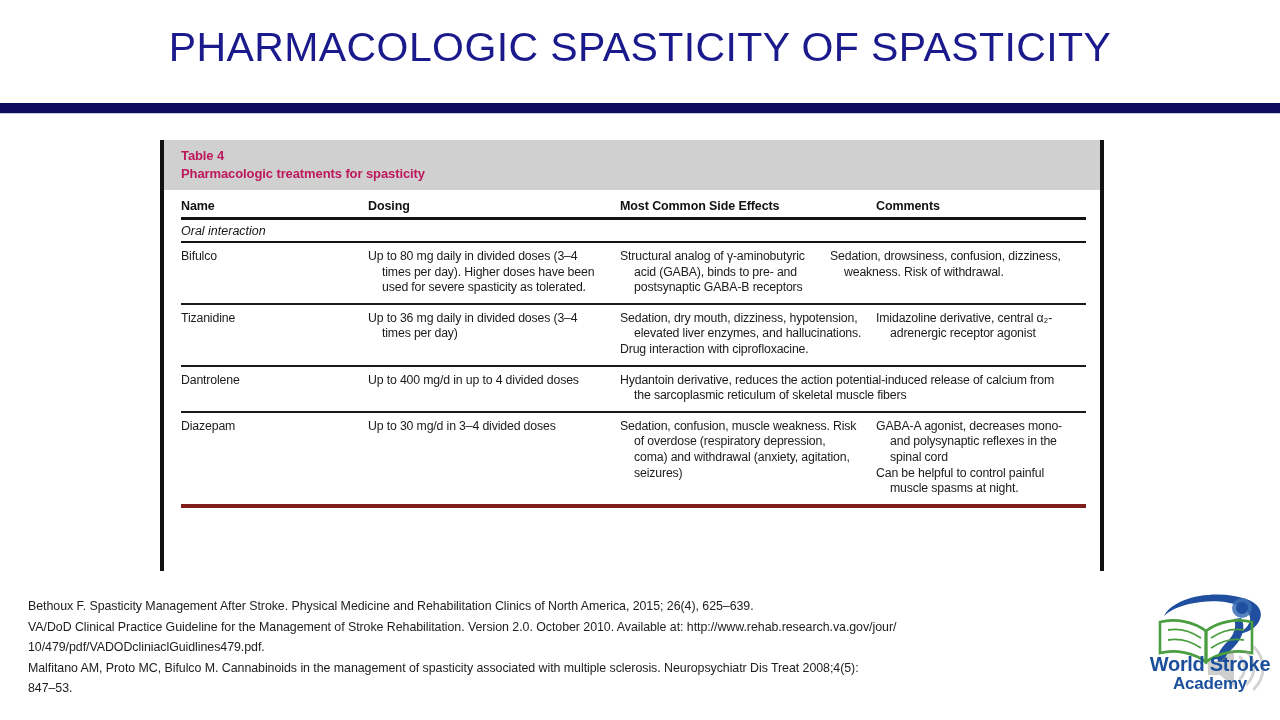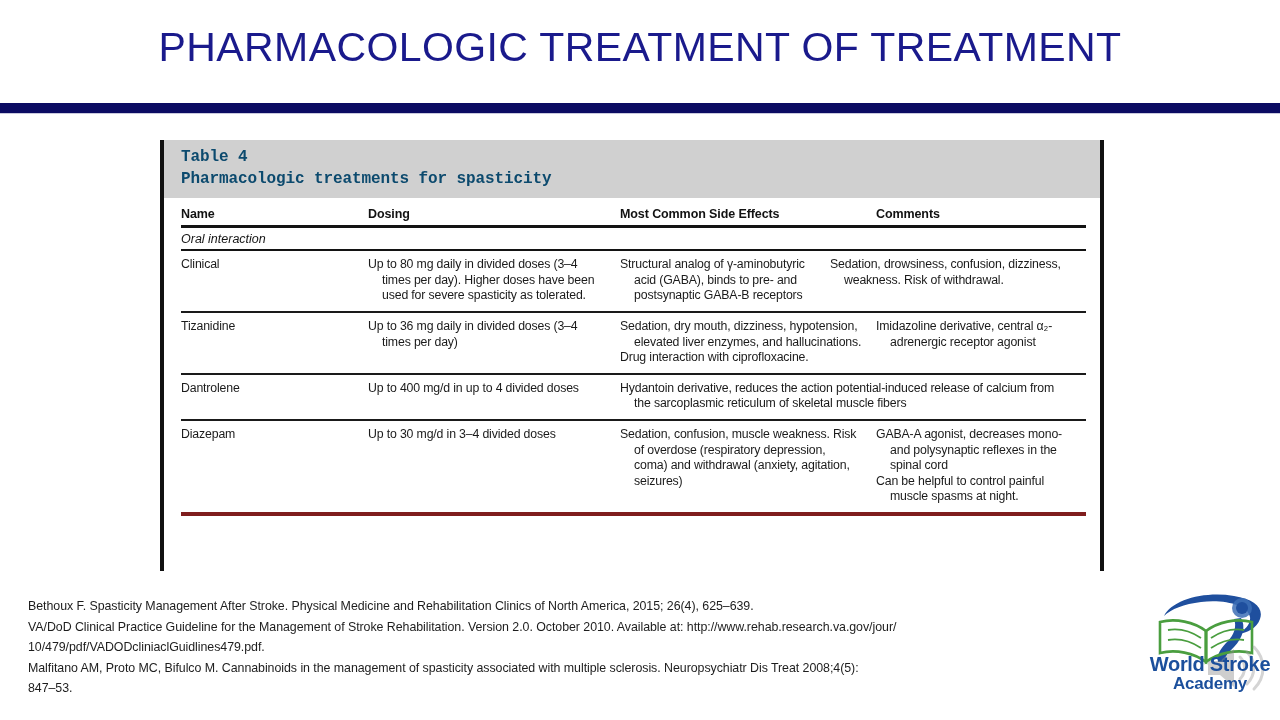--- a/index.html
+++ b/index.html
@@ -49,26 +49,25 @@
   #table-inner {
     position: absolute;
     left: 0; top: 0; right: 0; bottom: 0;
     padding: 0 14px 0 17px;
   }
 
   .tbl-caption {
     background: #d0d0d0;
     margin: 0 -14px 0 -17px;
     padding: 7px 17px 8px 17px;
-    font-size: 16px;
+    font-size: 13px;
     font-weight: bold;
-    color: #0c4a6e;
+    color: #be185d;
     line-height: 1.35;
     letter-spacing: -0.1px;
-    font-family: Liberation Mono, monospace;
   }
 
   .colhead-row {
     display: flex;
     font-size: 12.5px;
     font-weight: bold;
     color: #121212;
     padding: 9px 0 4px 0;
     border-bottom: 3px solid #131313;
     letter-spacing: -0.1px;
@@ -140,21 +139,21 @@
   #speaker-icon {
     position: absolute;
     left: 58px; top: 52px;
     width: 62px; height: 48px;
     opacity: 0.42;
   }
 </style>
 </head>
 <body>
 
-<div id="slide-title">PHARMACOLOGIC TREATMENT OF TREATMENT</div>
+<div id="slide-title">PHARMACOLOGIC SPASTICITY OF SPASTICITY</div>
 
 <div id="title-rule"></div>
 
 <div id="table-figure">
   <div id="table-inner">
 
     <div class="tbl-caption">
       <div>Table 4</div>
       <div>Pharmacologic treatments for spasticity</div>
     </div>
@@ -163,21 +162,21 @@
       <div class="c-name">Name</div>
       <div class="c-dose">Dosing</div>
       <div class="c-side">Most Common Side Effects</div>
       <div class="c-comm">Comments</div>
     </div>
 
     <div class="subhead-row">Oral interaction</div>
 
     <div class="drug-row">
       <div class="cell c-name noind">
-          <p>Clinical</p>
+          <p>Bifulco</p>
         </div>
       <div class="cell c-dose">
           <p>Up to 80 mg daily in divided doses (3–4 times per day). Higher doses have been used for severe spasticity as tolerated.</p>
         </div>
       <div class="cell c-comm">
           <p>Structural analog of γ-aminobutyric acid (GABA), binds to pre- and postsynaptic GABA-B receptors</p>
         </div>
       <div class="cell c-side">
           <p>Sedation, drowsiness, confusion, dizziness, weakness. Risk of withdrawal.</p>
         </div>

